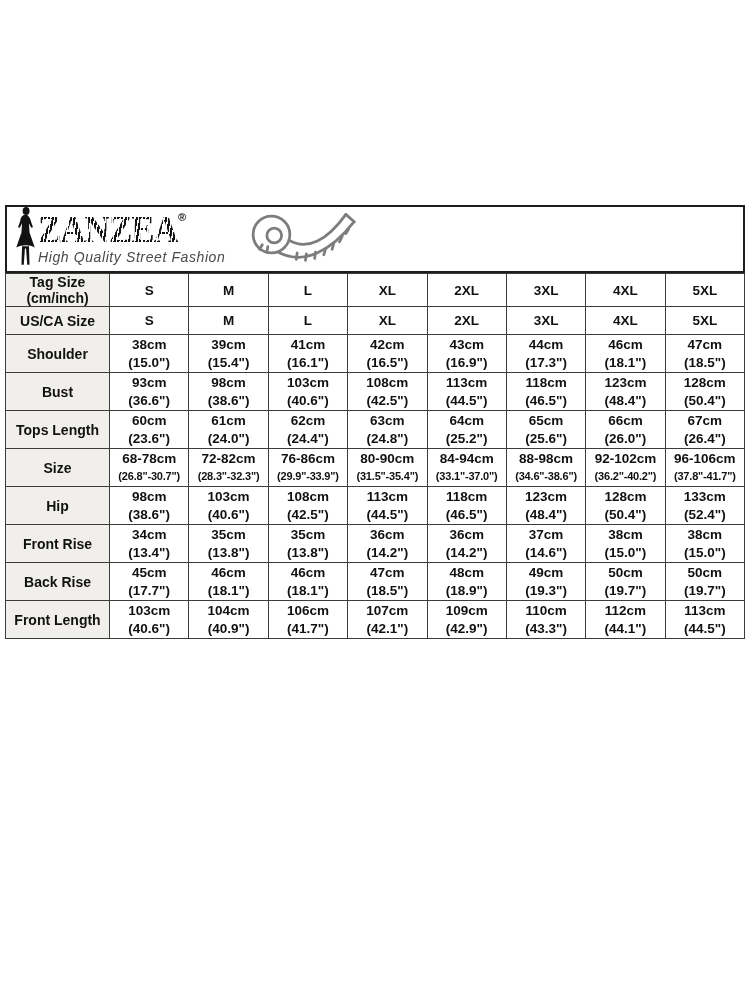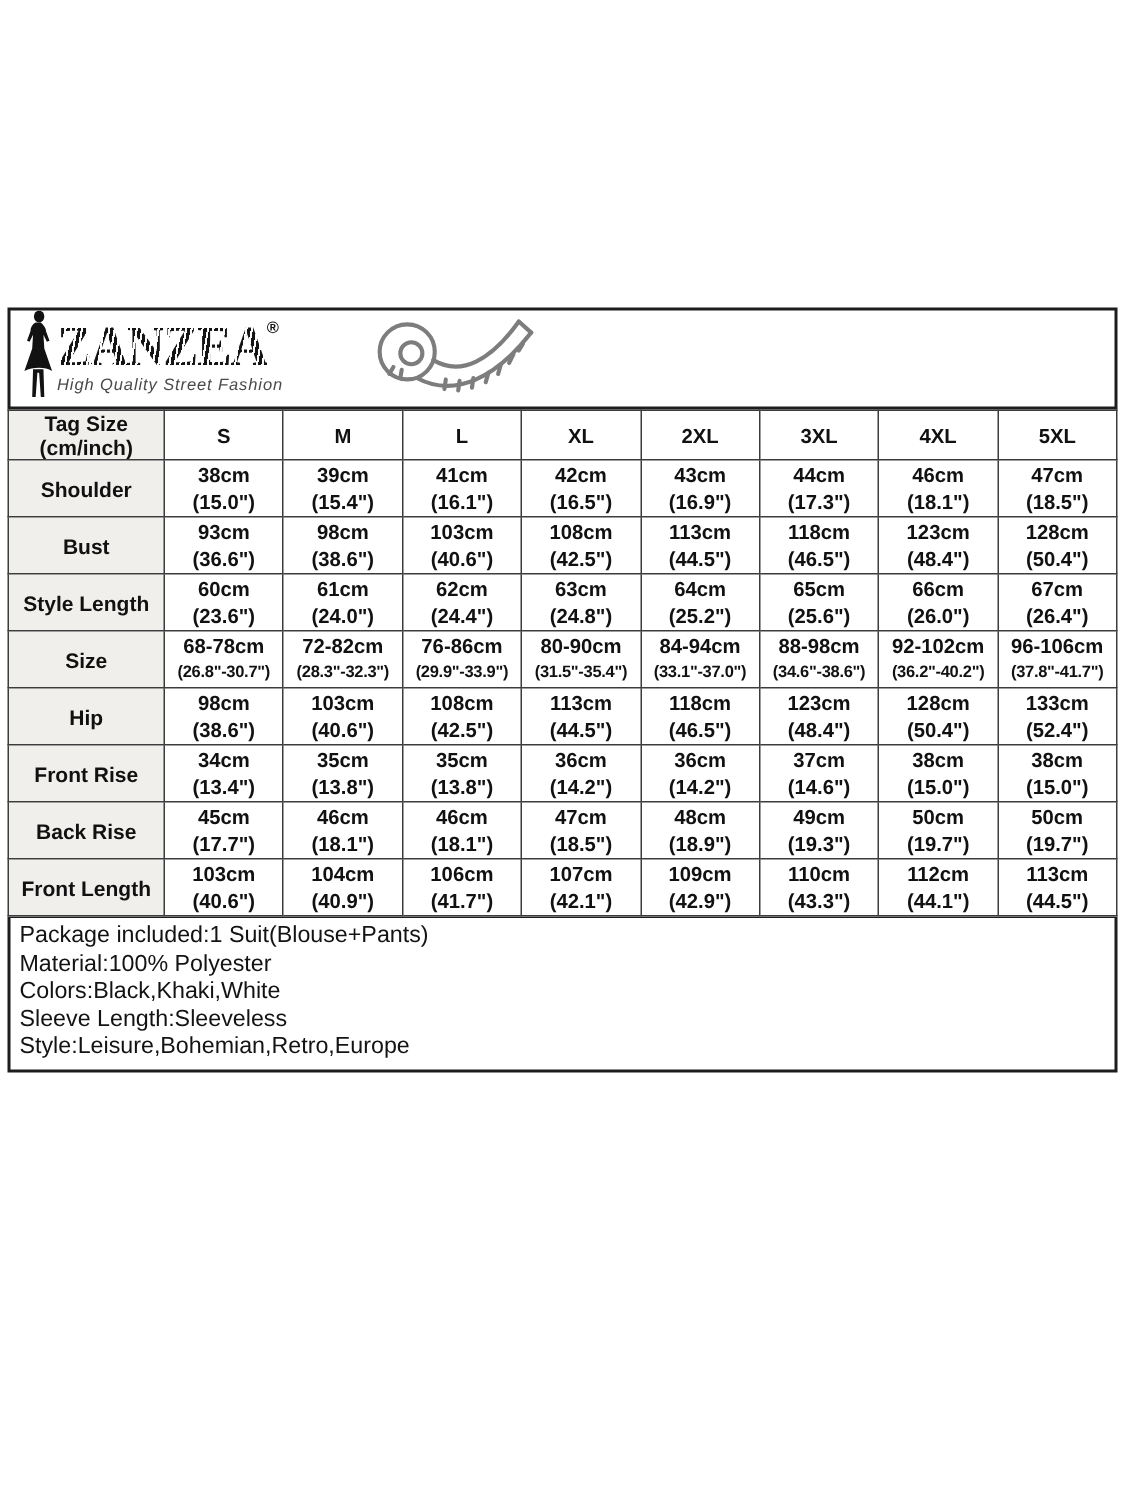--- a/index.html
+++ b/index.html
@@ -14,21 +14,21 @@
   .logo-figure { flex:0 0 auto; margin-right:2px; }
   .logo-text { display:flex; flex-direction:column; }
   .brand-line { display:flex; align-items:flex-start; line-height:1; }
   .brand {
     font-family:"Liberation Serif", serif; font-weight:bold; font-size:35px; line-height:34px;
     letter-spacing:-1px; transform:scaleY(1.08); transform-origin:left bottom;
     background:repeating-linear-gradient(100deg,#141414 0 2.2px,#fafafa 2.2px 3.6px);
     -webkit-background-clip:text; background-clip:text; color:transparent;
   }
   .reg { font-size:11px; font-weight:bold; color:#111; margin-top:-2px; }
-  .tagline { font-size:11px; color:#4a4a4a; letter-spacing:0.6px; margin-top:1px; font-style:italic; white-space:nowrap; }
+  .tagline { font-size:14px; color:#4a4a4a; letter-spacing:0.6px; margin-top:1px; font-style:italic; white-space:nowrap; }
   .disclaimer { flex:1 1 auto; text-align:center; font-weight:bold; font-size:14.5px; line-height:19.5px; color:#151515; }
   .tape-wrap { flex:0 0 auto; margin-right:12px; margin-left:4px; }
 
   
   table.size-table { width:740px; border-collapse:collapse; table-layout:fixed;
     border:1.5px solid #222; }
   .size-table th, .size-table td { border:1px solid #3c3c3c; text-align:center;
     vertical-align:middle; padding:0; overflow:hidden; }
   .size-table th { background:#f1efec; font-size:14px; font-weight:bold; }
   .size-table td { background:#fff; font-size:13.5px; font-weight:bold; }
@@ -111,20 +111,33 @@
             </th>
             <td>S</td>
             <td>M</td>
             <td>L</td>
             <td>XL</td>
             <td>2XL</td>
             <td>3XL</td>
             <td>4XL</td>
             <td>5XL</td>
           </tr>
+          <tr class="r-std">
+            <th>
+              <div class="lbl-line">US/CA Size</div>
+            </th>
+            <td>S</td>
+            <td>M</td>
+            <td>L</td>
+            <td>XL</td>
+            <td>2XL</td>
+            <td>3XL</td>
+            <td>4XL</td>
+            <td>5XL</td>
+          </tr>
           <tr class="r-meas">
             <th>Shoulder</th>
             <td>
               <div class="cl">38cm</div>
               <div class="cl">(15.0")</div>
             </td>
             <td>
               <div class="cl">39cm</div>
               <div class="cl">(15.4")</div>
             </td>
@@ -182,21 +195,21 @@
             <td>
               <div class="cl">123cm</div>
               <div class="cl">(48.4")</div>
             </td>
             <td>
               <div class="cl">128cm</div>
               <div class="cl">(50.4")</div>
             </td>
           </tr>
           <tr class="r-meas">
-            <th>Style Length</th>
+            <th>Tops Length</th>
             <td>
               <div class="cl">60cm</div>
               <div class="cl">(23.6")</div>
             </td>
             <td>
               <div class="cl">61cm</div>
               <div class="cl">(24.0")</div>
             </td>
             <td>
               <div class="cl">62cm</div>
@@ -394,22 +407,15 @@
               <div class="cl">(44.1")</div>
             </td>
             <td>
               <div class="cl">113cm</div>
               <div class="cl">(44.5")</div>
             </td>
           </tr>
         </tbody>
     </table>
 
-    <div class="info-box">
-      <div class="info-line">Package included:1 Suit(Blouse+Pants)</div>
-      <div class="info-line">Material:100% Polyester</div>
-      <div class="info-line">Colors:Black,Khaki,White</div>
-      <div class="info-line">Sleeve Length:Sleeveless</div>
-      <div class="info-line">Style:Leisure,Bohemian,Retro,Europe</div>
-    </div>
 
   </div>
 </div>
 
 </body></html>

